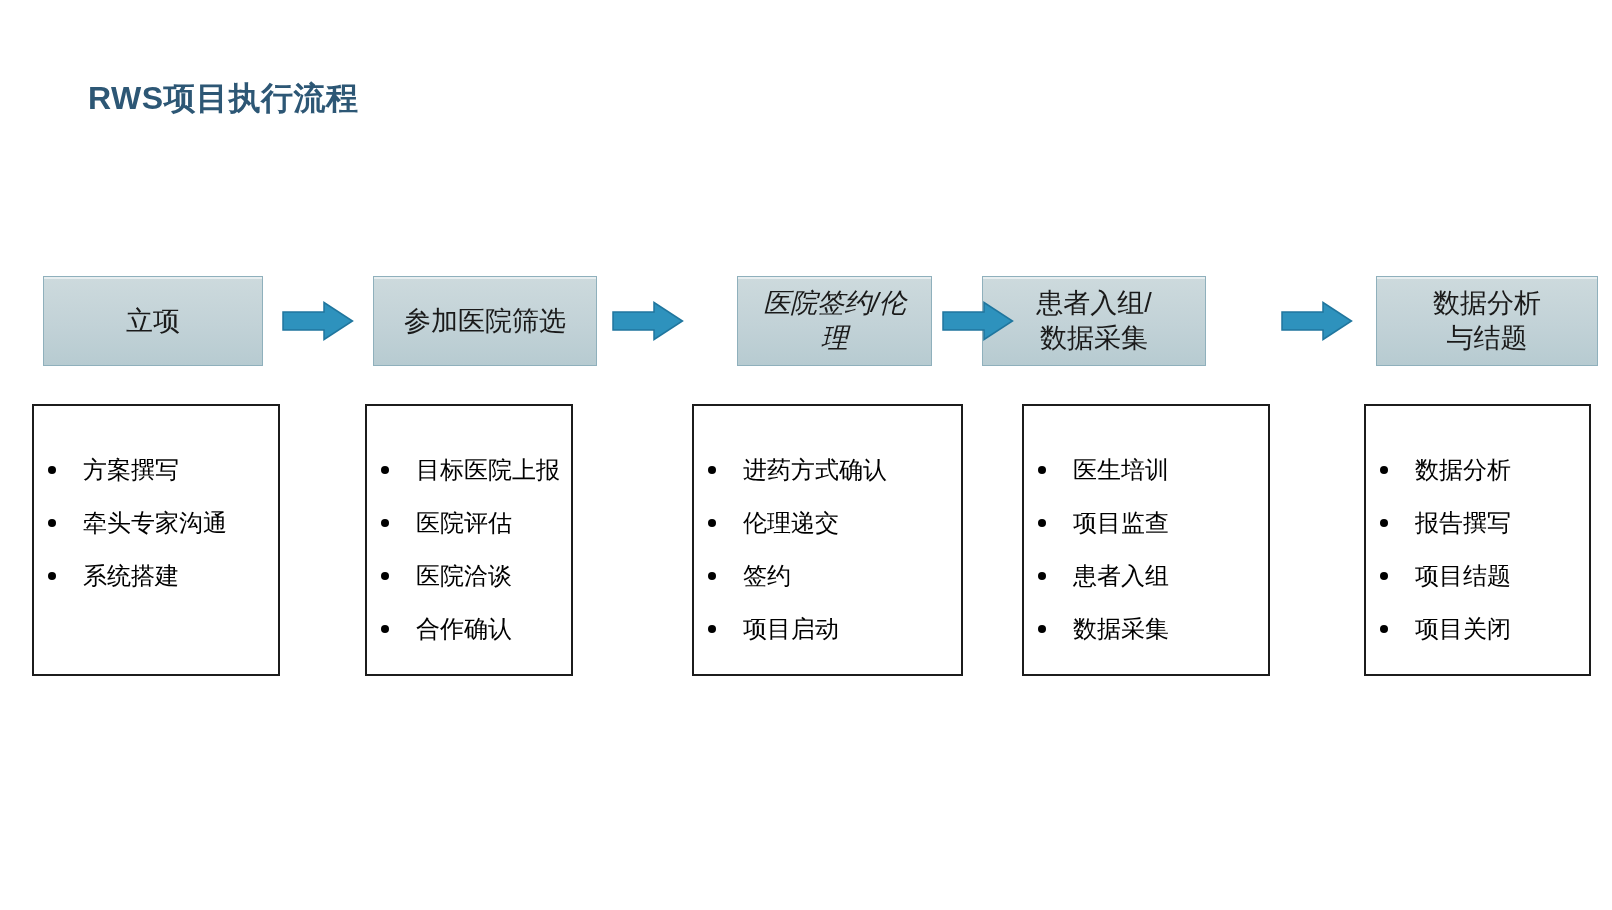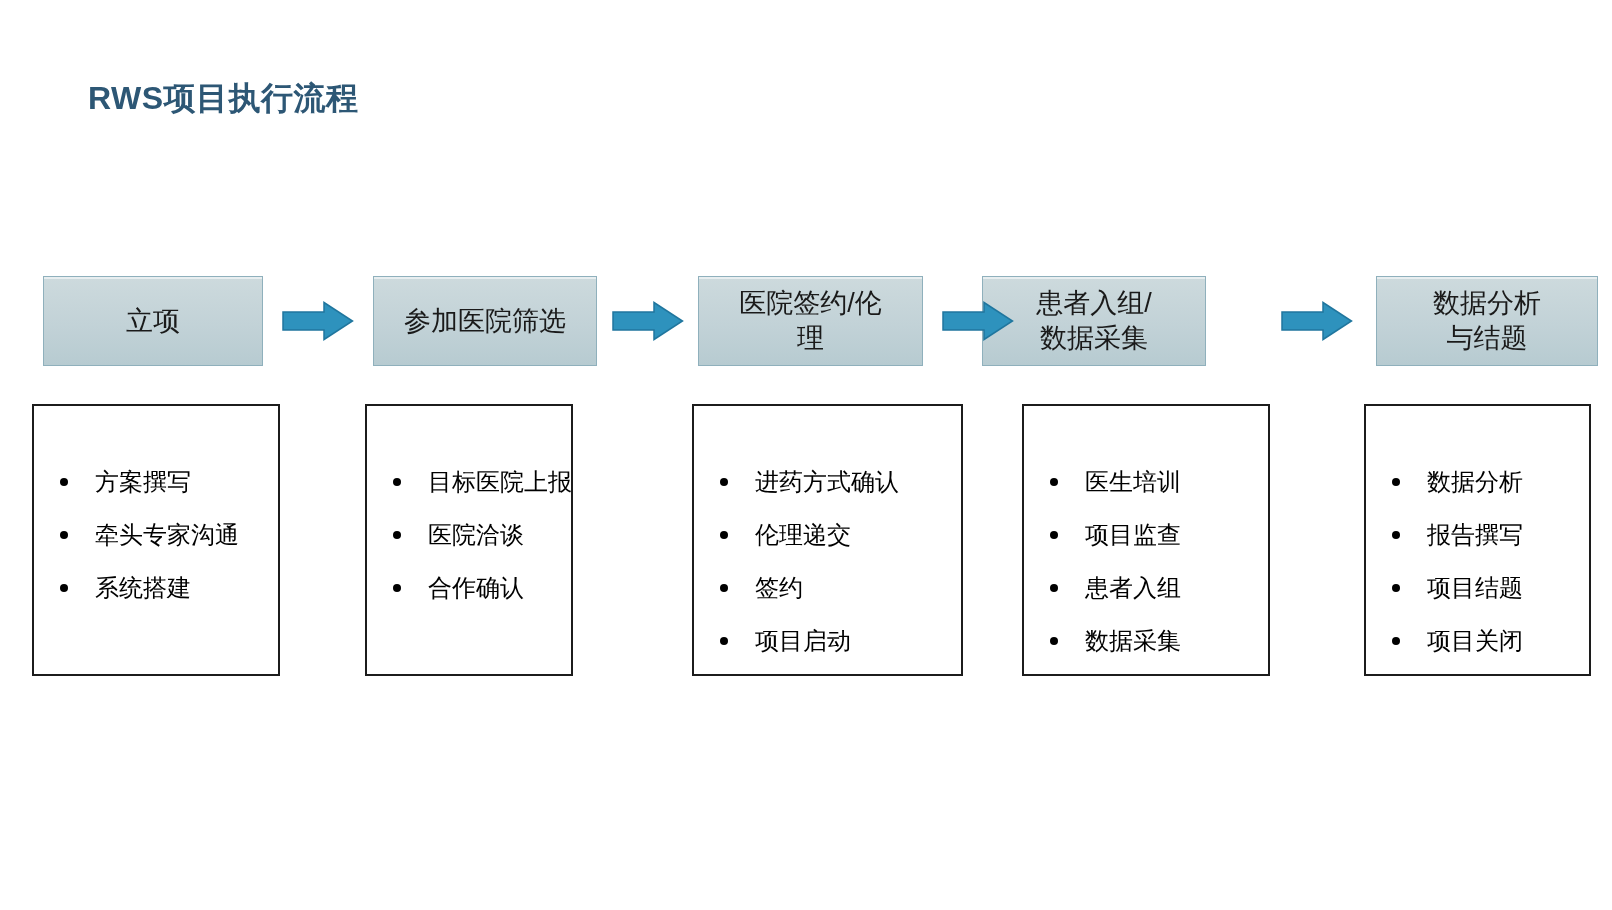--- a/index.html
+++ b/index.html
@@ -54,21 +54,21 @@
   .detail-box {
     position: absolute;
     top: 404px;
     height: 272px;
     box-sizing: border-box;
     background: #ffffff;
     border: 2px solid #1C1C1C;
   }
   .detail-list {
     list-style: none;
-    margin: 12px;
+    margin: 0;
     padding: 37px 22px 0 14px;
   }
   .detail-item {
     display: flex;
     align-items: center;
     height: 53px;
     font-size: 24px;
     color: #000000;
     white-space: nowrap;
   }
@@ -76,21 +76,21 @@
     flex: 0 0 auto;
     width: 8px;
     height: 8px;
     border-radius: 50%;
     background: #000000;
     margin-right: 27px;
   }
   
   .stage-1 { left: 43px;   width: 220px; }
   .stage-2 { left: 373px;  width: 224px; align-items: center; }
-  .stage-3 { left: 698px;  width: 225px; }
+  .stage-3 { left: 737px;  width: 195px; font-style: italic; }
   .stage-4 { left: 982px; width: 224px; }
   .stage-5 { left: 1376px; width: 222px; }
   
   .arrow-1 { left: 282px; }
   .arrow-2 { left: 612px; }
   .arrow-3 { left: 942px; }
   .arrow-4 { left: 1281px; }
   
   .detail-1 { left: 32px;   width: 248px; }
   .detail-2 { left: 365px;  width: 208px; }
@@ -155,20 +155,24 @@
   </div>
 
   <div class="detail-box detail-2">
     <ul class="detail-list">
       <li class="detail-item">
         <span class="bullet-dot"></span>
         <span>目标医院上报</span>
       </li>
       <li class="detail-item">
         <span class="bullet-dot"></span>
+        <span>医院评估</span>
+      </li>
+      <li class="detail-item">
+        <span class="bullet-dot"></span>
         <span>医院洽谈</span>
       </li>
       <li class="detail-item">
         <span class="bullet-dot"></span>
         <span>合作确认</span>
       </li>
     </ul>
   </div>
 
   <div class="detail-box detail-3">

